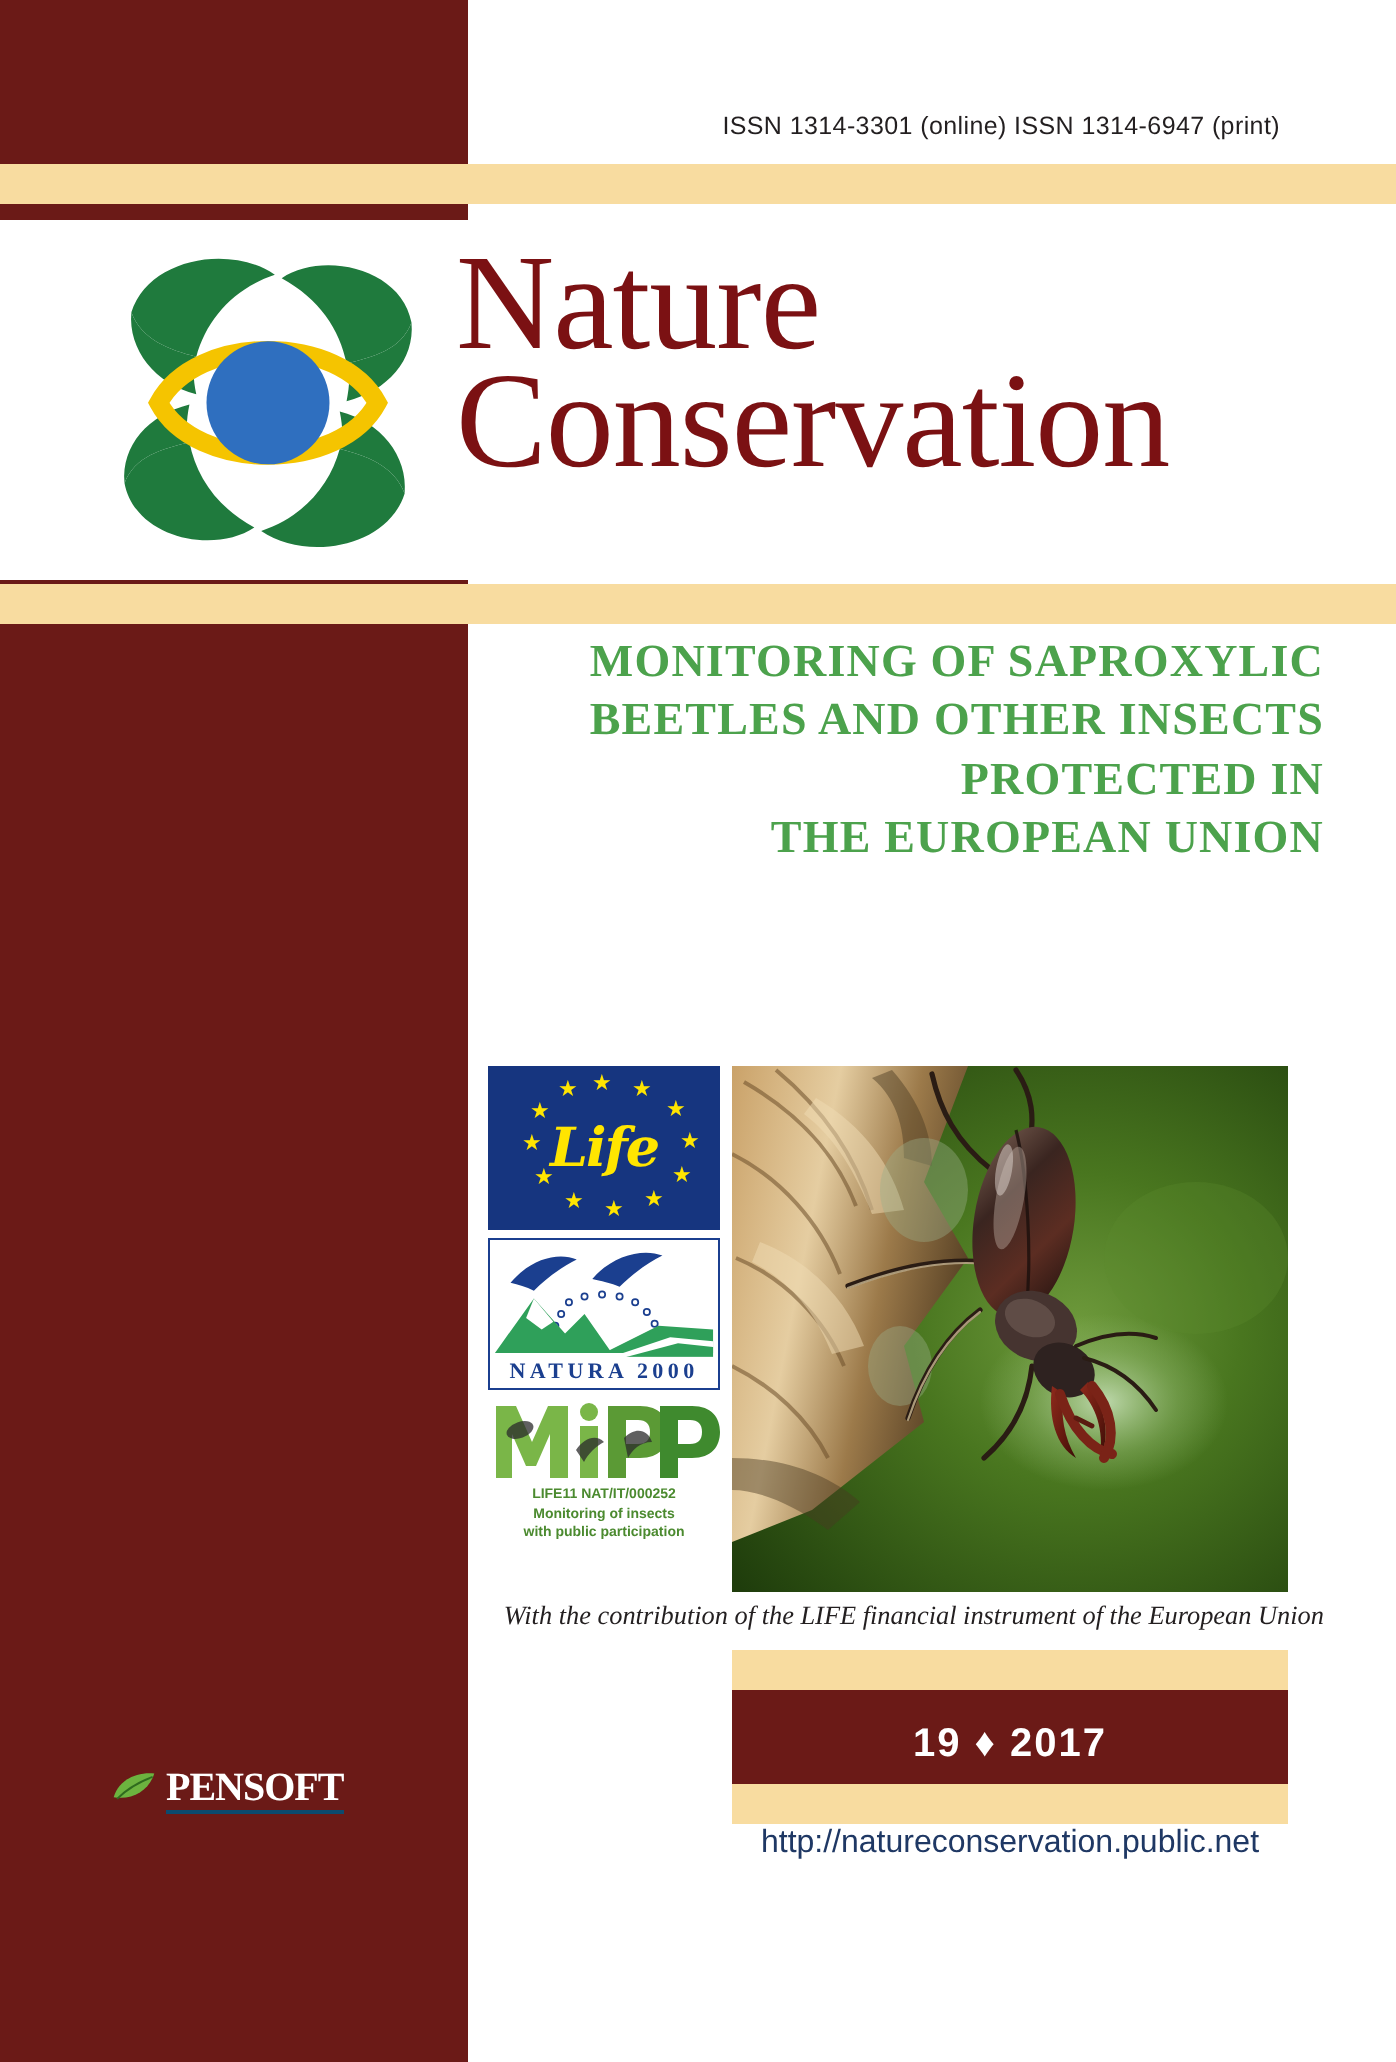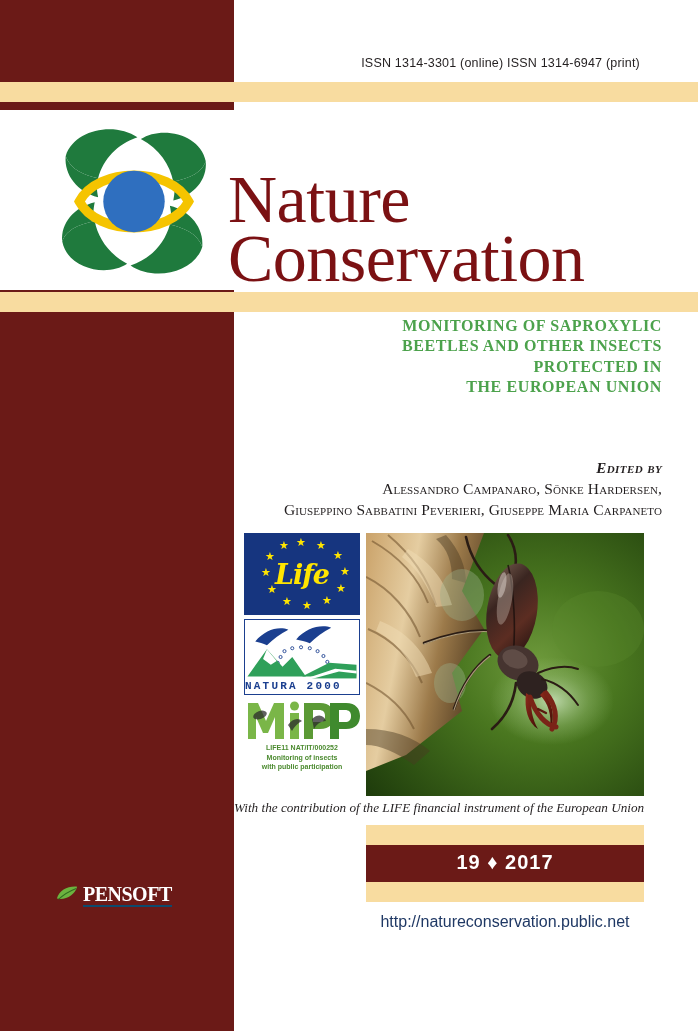--- a/index.html
+++ b/index.html
@@ -87,41 +87,41 @@
     top: 8px;
     width: 460px;
   }
   .wm-line1, .wm-line2 {
     font-family: "Liberation Serif", "DejaVu Serif", serif;
     color: #7B1113;
     line-height: 0.92;
     letter-spacing: -0.5px;
     margin: 0;
   }
-  .wm-line1 { font-size: 68px; margin-top: 48px; }
+  .wm-line1 { font-size: 68px; }
   .wm-line2 { font-size: 68px; margin-top: -4px; }
   .wm-tag {
     font-family: "Liberation Sans", sans-serif;
     font-size: 15.5px;
     color: #231f20;
     margin-top: 4px;
     margin-left: 4px;
     letter-spacing: 0.1px;
   }
 
   
   .main-title {
     position: absolute;
     left: 234px;
     top: 316px;
     width: 428px;
     text-align: right;
     font-family: "Liberation Serif", "DejaVu Serif", serif;
     font-weight: bold;
-    font-size: 16px;
+    font-size: 23px;
     line-height: 1.28;
     color: #4CA24C;
     letter-spacing: 0.6px;
   }
   .main-title div { white-space: nowrap; }
 
   
   .edited-wrap {
     position: absolute;
     left: 234px;
@@ -185,22 +185,22 @@
     height: 76px;
     background: #ffffff;
     border: 1px solid #1b3f8f;
     position: relative;
     overflow: hidden;
     box-sizing: border-box;
   }
   .natura-text {
     position: absolute;
     left: 0; right: 0; bottom: 2px;
-    text-align: left;
-    font-family: Liberation Mono, monospace;
+    text-align: center;
+    font-family: Liberation Serif, serif;
     font-weight: bold;
     font-size: 11px;
     color: #1b3f8f;
     letter-spacing: 2.2px;
   }
 
   
   .mipp-logo {
     height: 78px;
     background: #ffffff;
@@ -228,41 +228,41 @@
     overflow: hidden;
     background: #2d5016;
   }
 
   
   .contrib {
     position: absolute;
     left: 234px;
     top: 800px;
     width: 428px;
-    text-align: left;
+    text-align: right;
     font-family: "Liberation Serif", "DejaVu Serif", serif;
     font-style: italic;
     font-size: 13.2px;
     color: #231f20;
     white-space: nowrap;
   }
 
   
   .badge-wrap {
     position: absolute;
     left: 366px;
     top: 825px;
     width: 278px;
   }
   .badge-cream { height: 20px; background: #F8DCA0; }
   .badge-maroon {
     background: #6B1A17;
     color: #ffffff;
     text-align: center;
-    padding: 6px 0 8px 0;
+    padding: 16px 0 8px 0;
   }
   .badge-issue {
     font-size: 20px;
     font-weight: bold;
     letter-spacing: 1px;
   }
   .badge-special {
     font-size: 18px;
     font-weight: bold;
     margin-top: 1px;
@@ -344,25 +344,20 @@
     </div>
   </div>
 
   <div class="main-title">
     <div>MONITORING OF SAPROXYLIC</div>
     <div>BEETLES AND OTHER INSECTS</div>
     <div>PROTECTED IN</div>
     <div>THE EUROPEAN UNION</div>
   </div>
 
-  <div class="edited-wrap">
-    <div class="edited-by">Edited by</div>
-    <div class="editor-line">Alessandro Campanaro, Sönke Hardersen,</div>
-    <div class="editor-line">Giuseppino Sabbatini Peverieri, Giuseppe Maria Carpaneto</div>
-  </div>
 
   <div class="logo-stack">
 
     <div class="logo-box">
       <div class="life-logo">
         <span class="star" style="left:52px;  top:4px;">★</span>
         <span class="star" style="left:72px;  top:7px;">★</span>
         <span class="star" style="left:89px;  top:17px;">★</span>
         <span class="star" style="left:96px;  top:33px;">★</span>
         <span class="star" style="left:92px;  top:50px;">★</span>

